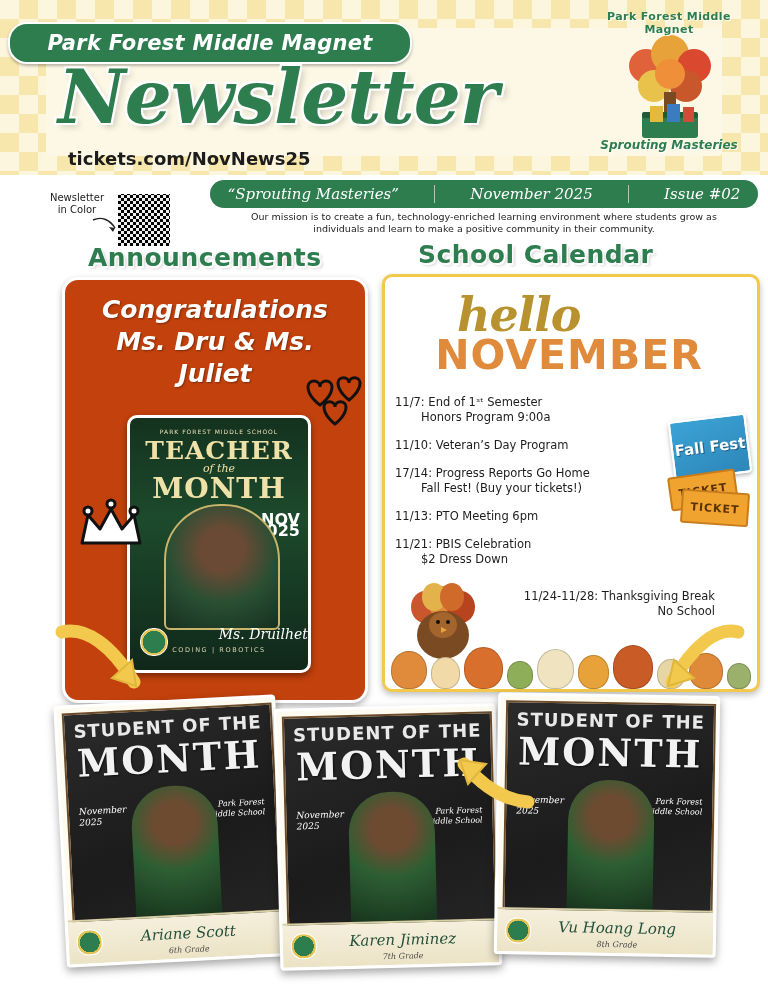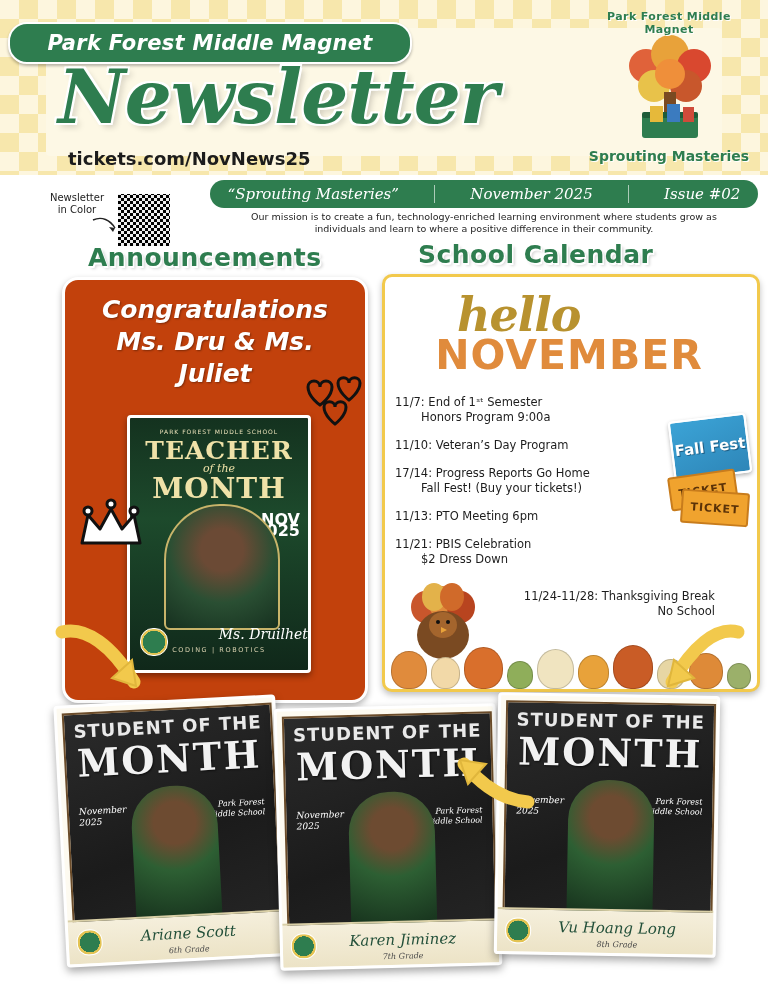--- a/index.html
+++ b/index.html
@@ -103,22 +103,23 @@
     font-weight: bold;
     color: #2e7d4f;
     text-shadow: 1px 1px 0 #fff;
   }
   .logo .logo-top-text {
     top: 4px;
     font-size: 11px;
     letter-spacing: 0.4px;
   }
   .logo .logo-bot-text {
-    bottom: 8px;
-    font-size: 14px;
+    bottom: 20px;
+    font-size: 12px;
+    font-style: italic;
   }
 
   
   .qr-note {
     position: absolute;
     left: 44px; top: 192px;
     width: 66px;
     text-align: center;
     font-family: "DejaVu Sans", sans-serif;
     font-size: 10px;
@@ -208,21 +209,21 @@
     font-size: 25px;
     line-height: 32px;
     text-shadow: 1px 1px 2px rgba(0,0,0,0.35);
   }
   .teacher-poster {
     position: absolute;
     left: 62px; top: 135px;
     width: 178px; height: 252px;
     background: linear-gradient(180deg, #14321f 0%, #1d4a2c 40%, #10281a 100%);
     border: 3px solid #ffffff;
-    border-radius: 4px;
+    border-radius: 10px;
     box-shadow: 0 3px 6px rgba(0,0,0,0.4);
     overflow: hidden;
   }
   .tp-school {
     position: absolute; top: 10px; left: 0; width: 100%;
     text-align: center; color: #e8e0b8;
     font-family: "DejaVu Sans", sans-serif; font-size: 6px;
     letter-spacing: 1px;
   }
   .tp-teacher {
@@ -489,21 +490,21 @@
 <div class="qr-code"></div>
 
 <div class="mission-bar">
   <div class="mission-pill">
     <span>“Sprouting Masteries”</span>
     <span class="divider"></span>
     <span>November 2025</span>
     <span class="divider"></span>
     <span>Issue #02</span>
   </div>
-  <div class="mission-text">Our mission is to create a fun, technology-enriched learning environment where students grow as individuals and learn to where a positive difference in their community.</div>
+  <div class="mission-text">Our mission is to create a fun, technology-enriched learning environment where students grow as individuals and learn to make a positive community in their community.</div>
 </div>
 
 <div class="sec-head announcements">Announcements</div>
 <div class="sec-head calendar">School Calendar</div>
 
 <div class="ann-card">
   <div class="congrats">Congratulations Ms. Dru &amp; Ms. Juliet</div>
 
   <div class="teacher-poster">
     <div class="tp-school">PARK FOREST MIDDLE SCHOOL</div>

